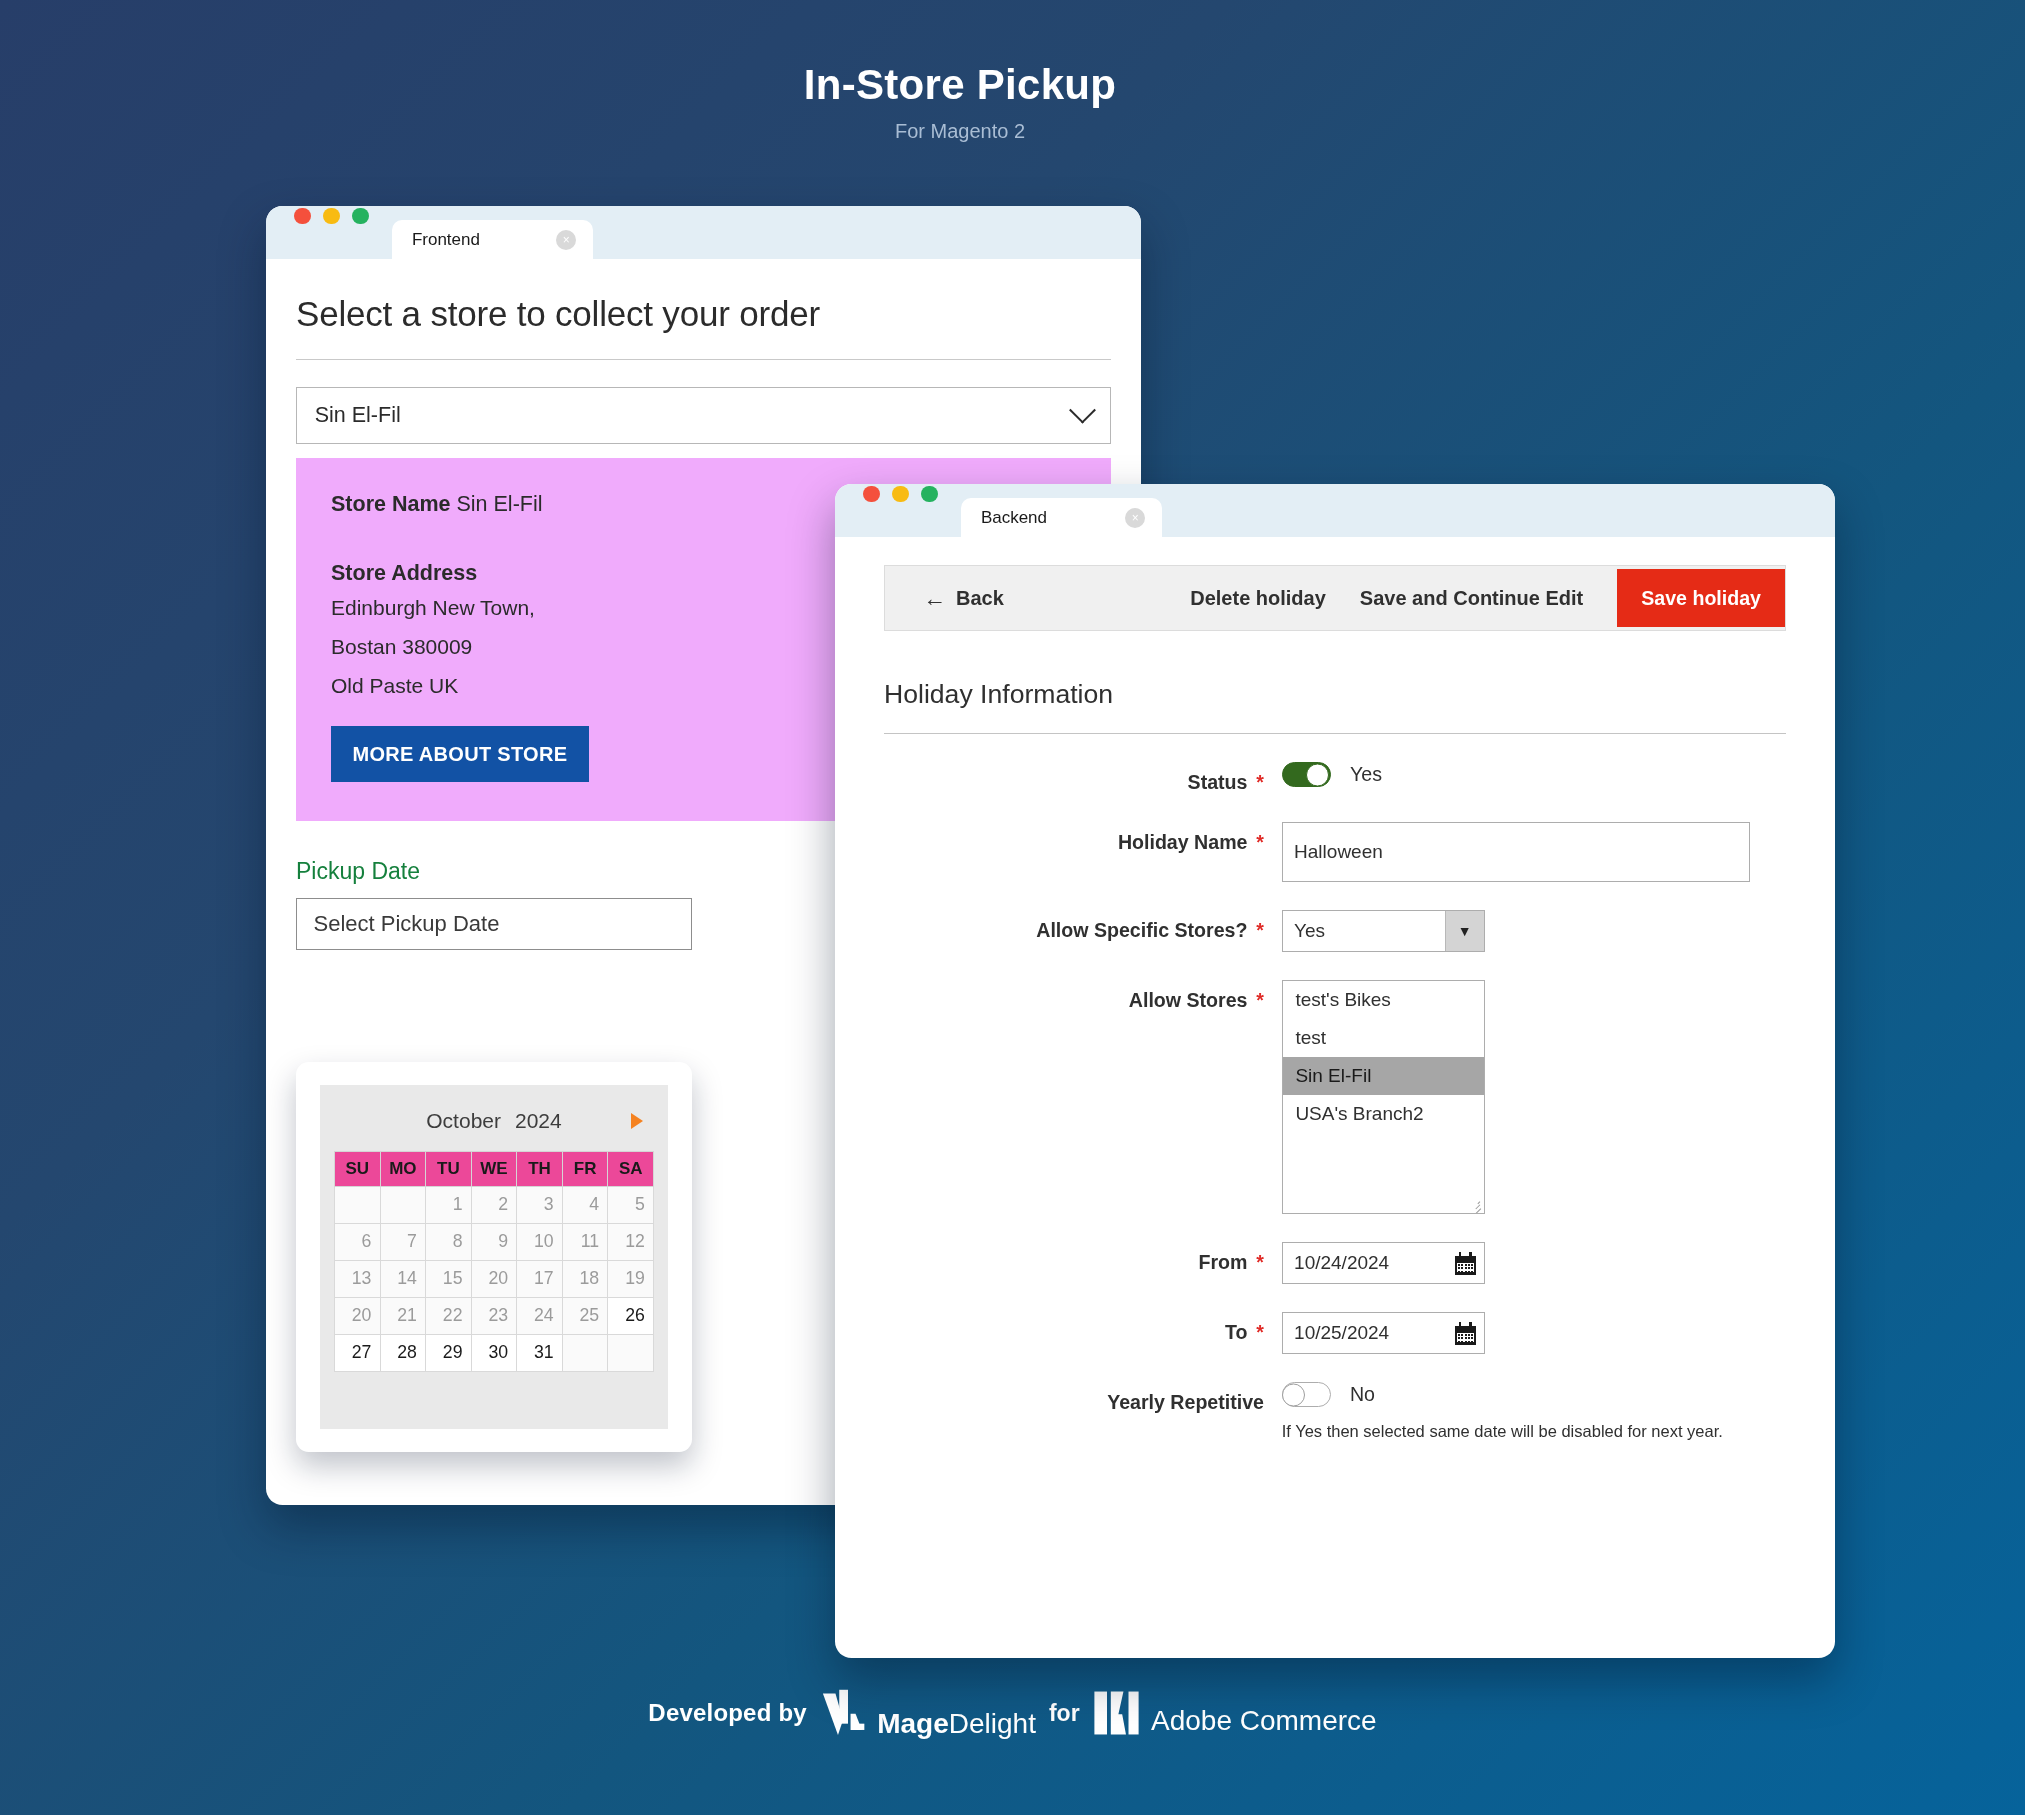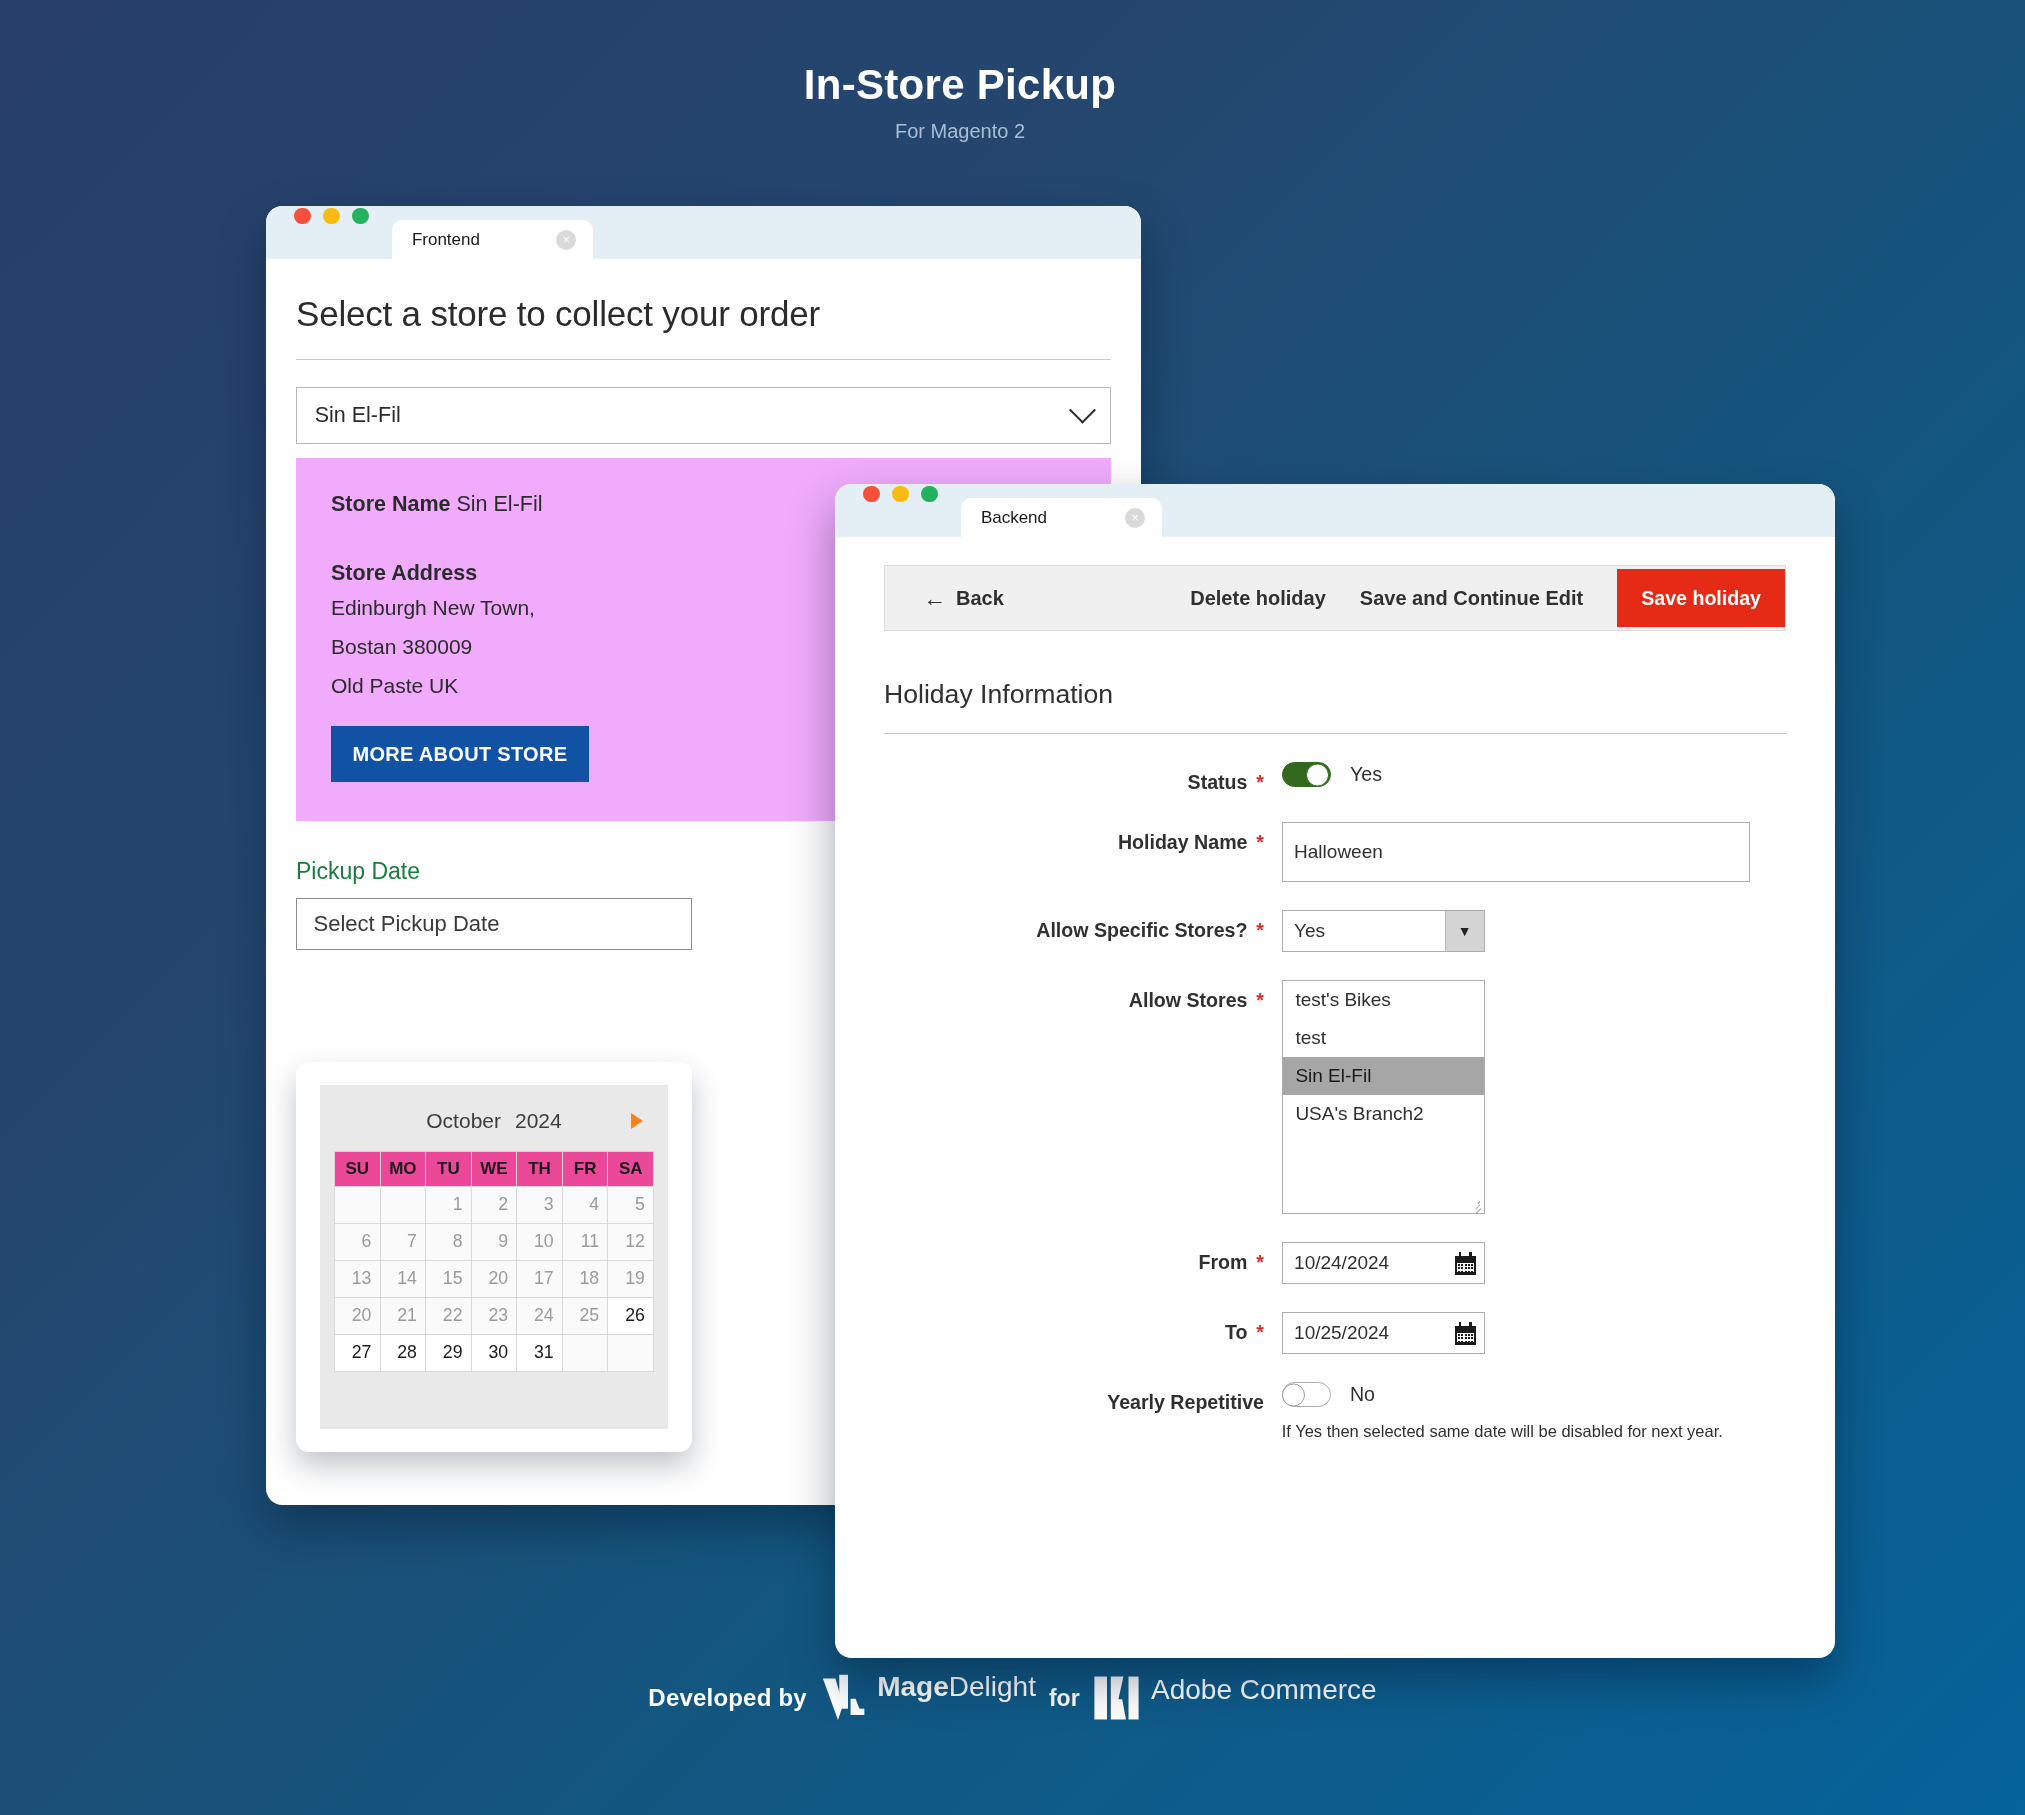--- a/index.html
+++ b/index.html
@@ -452,37 +452,37 @@
   .helper {
     margin-top: 15px;
     font-size: 16.5px;
     color: #303030;
   }
 
   
   .footer {
     position: absolute;
     left: 0;
-    bottom: 90px;
+    bottom: 75px;
     width: 2025px;
     display: flex;
     align-items: center;
     justify-content: center;
     gap: 13px;
   }
   .footer-text {
     font-size: 24px;
     font-weight: bold;
     color: #ffffff;
     letter-spacing: 0.2px;
   }
   .footer-for { font-size: 23px; font-weight: bold; color: #ffffff; }
   .brand {
     display: flex;
-    align-items: flex-start;
+    align-items: flex-end;
     gap: 11.4px;
   }
   .brand-name { font-size: 28px; color: #ffffff; }
   .brand-name b { font-weight: bold; }
   .brand-name span.light { font-weight: 300; }
 </style>
 </head>
 <body>
 
 <div class="page-header">

